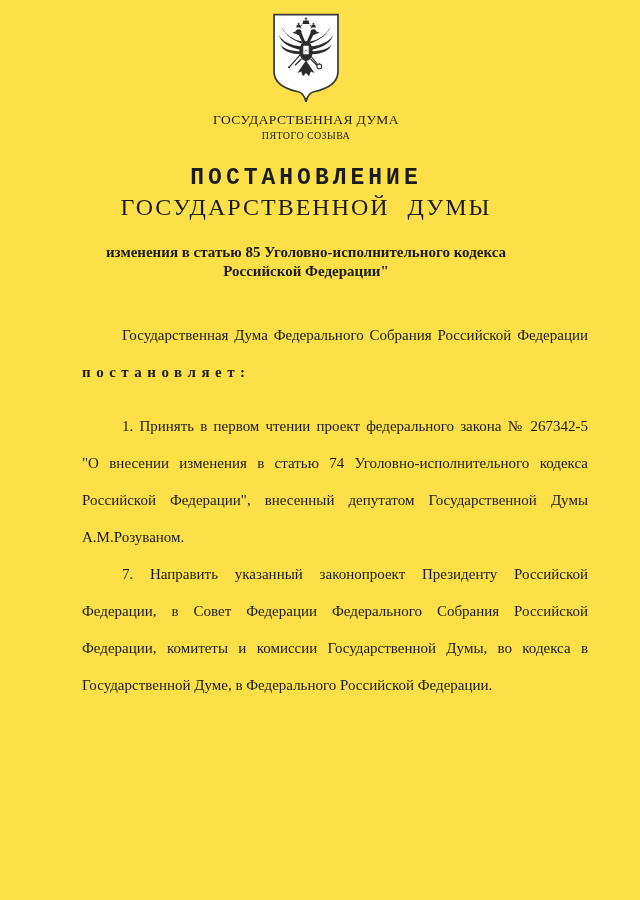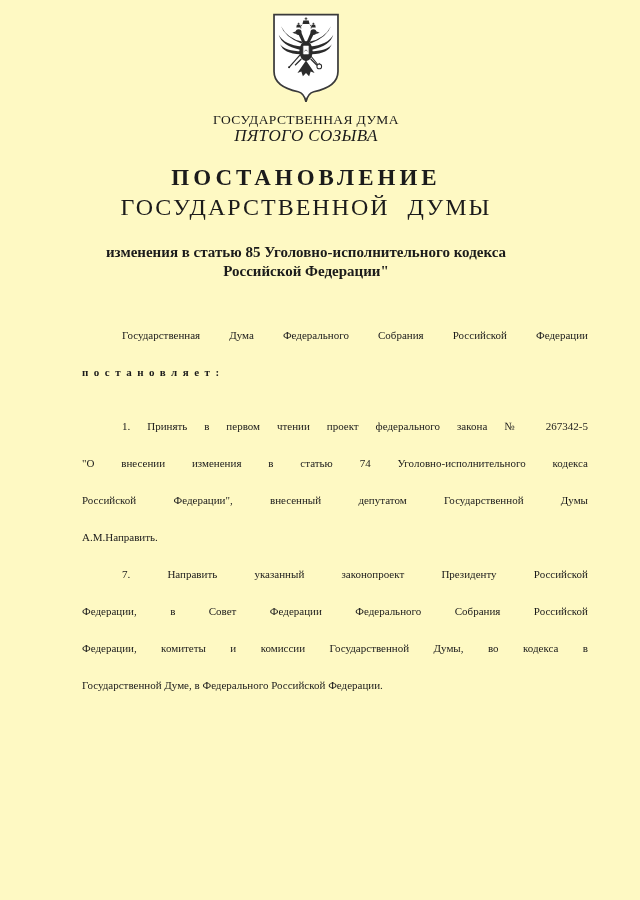--- a/index.html
+++ b/index.html
@@ -1,36 +1,36 @@
 <!DOCTYPE html>
 <html lang="ru"><head>
 <meta charset="utf-8">
 <style>
   html,body{margin:0;padding:0;background:#ffffff;}
   .page{
     position:relative;
     width:640px;height:900px;
-    background:#fef9c3;
+    background:#fde047;
     color:#1b1b1b;
     font-family:"Liberation Serif", serif;
     overflow:hidden;
   }
   .center-col{width:580px;margin-left:16px;text-align:center;}
   .emblem{margin:10px auto 0 auto;width:78px;height:98px;}
   .emblem svg{display:block;width:78px;height:98px;}
   .org-block{margin-top:4px;}
   .org-line{font-size:13.5px;line-height:16px;letter-spacing:0.4px;}
-  .org-line.small{font-size:17px;font-style:italic;}
-  .title-main{margin-top:21px;font-size:23px;font-weight:bold;letter-spacing:4px;line-height:26px;}
+  .org-line.small{font-size:10px;}
+  .title-main{margin-top:21px;font-size:23px;font-weight:bold;letter-spacing:4px;line-height:26px;font-family:Liberation Mono, monospace;}
   .title-sub{margin-top:4px;font-size:24px;letter-spacing:2px;word-spacing:10px;line-height:24px;}
   .subject{margin-top:24px;font-weight:bold;font-size:15px;line-height:19px;}
   .subject div{white-space:nowrap;}
   .body-block{
     margin:36px 0 0 82px;width:506px;
-    font-size:11px;line-height:37px;text-align:justify;
+    font-size:15px;line-height:37px;text-align:justify;
   }
   .jline{text-align:justify;text-align-last:justify;}
   .jline-last{text-align-last:left;}
   .first-line{text-indent:40px;}
   .resolves{font-weight:bold;letter-spacing:5.5px;text-align:center;text-align-last:left;}
   .para1{margin-top:17px;}
   .para2{margin-top:0;}
 </style>
 </head>
 <body>
@@ -95,21 +95,21 @@
   </div>
 
   <div class="body-block">
     <div class="jline first-line">Государственная Дума Федерального Собрания Российской Федерации</div>
     <div class="jline resolves">постановляет:</div>
 
     <div class="para1">
         <div class="jline first-line">1. Принять в первом чтении проект федерального закона № 267342-5</div>
         <div class="jline">"О внесении изменения в статью 74 Уголовно-исполнительного кодекса</div>
         <div class="jline">Российской Федерации", внесенный депутатом Государственной Думы</div>
-        <div class="jline jline-last">А.М.Направить.</div>
+        <div class="jline jline-last">А.М.Розуваном.</div>
       </div>
     <div class="para2">
         <div class="jline first-line">7. Направить указанный законопроект Президенту Российской</div>
         <div class="jline">Федерации, в Совет Федерации Федерального Собрания Российской</div>
         <div class="jline">Федерации, комитеты и комиссии Государственной Думы, во кодекса в</div>
         <div class="jline jline-last">Государственной Думе, в Федерального Российской Федерации.</div>
       </div>
   </div>
 </div>
 

